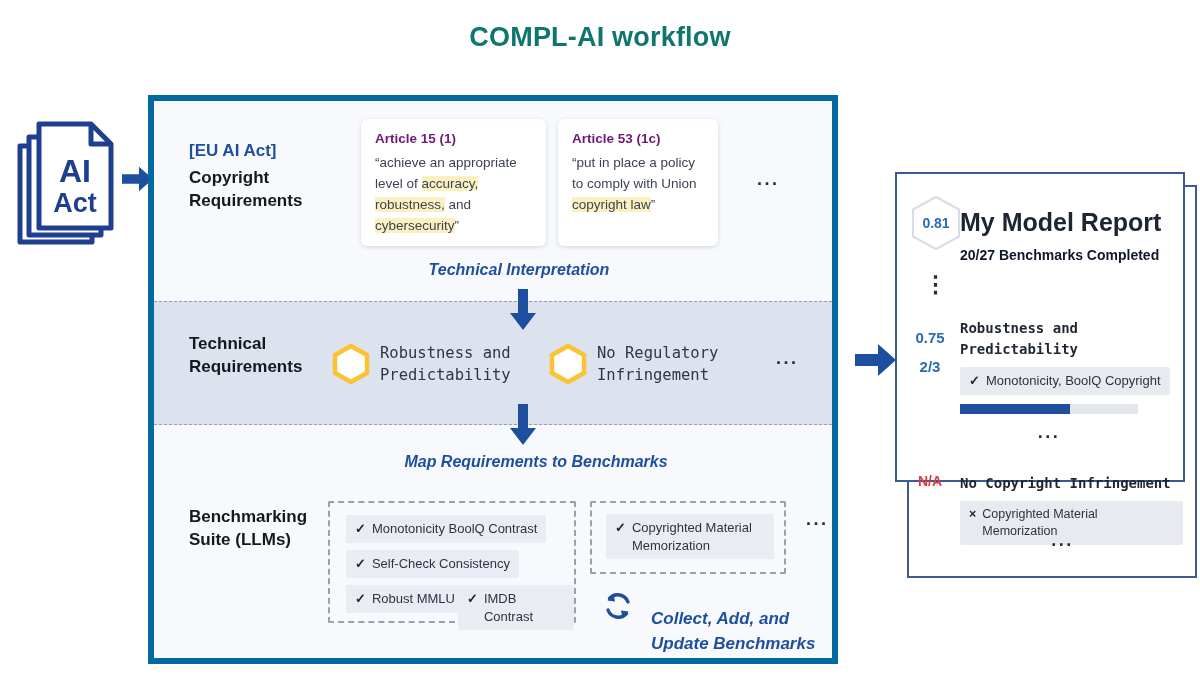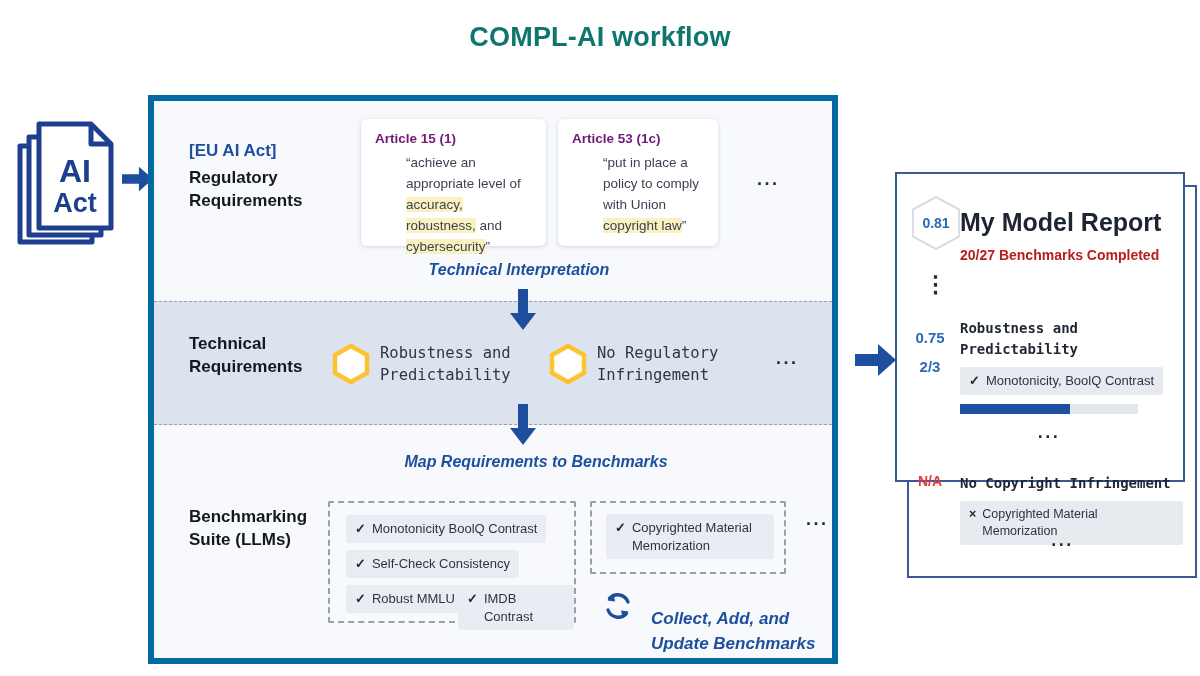--- a/index.html
+++ b/index.html
@@ -12,40 +12,40 @@
 
   
   .main-box { left:148px; top:95px; width:690px; height:569px; background:#f7f9fc; border:6px solid #0369a1;padding-left:33px; }
   .band { position:absolute; left:0; right:0; top:200px; height:124px; background:#dce3ee; border-top:1px dashed #98a1ab; border-bottom:1px dashed #98a1ab; }
 
   .side-label { font-size:17px; font-weight:700; color:#15181e; line-height:1.35; }
   .tag-blue { font-size:17px; font-weight:700; color:#1d4f9e; margin-bottom:6px; }
 
   .article-card { background:#ffffff; border-radius:6px; box-shadow:0 1px 4px rgba(40,60,90,0.18); padding:12px 14px; }
   .article-title { font-size:13.5px; font-weight:700; color:#701a75; margin-bottom:7px; }
-  .article-body { font-size:13.5px; color:#3b4352; line-height:1.55;margin-left:31px; }
+  .article-body { font-size:13.5px; color:#3b4352; line-height:1.55; }
   .article-body .hl { background:#fbf1c0; }
 
   .blue-italic { font-size:16px; font-weight:700; font-style:italic; color:#1d4f9e; }
   .center { text-align:center; }
 
   .mono-item { font-family:"DejaVu Sans Mono", monospace; font-size:15.5px; font-weight:500; color:#2f3744; line-height:1.4; }
 
   .ellipsis-h { font-size:18px; font-weight:800; letter-spacing:2.5px; color:#262c38; }
   .ellipsis-v { font-size:23px; font-weight:700; color:#262c38; line-height:1; }
 
   .dashed-box { border:2px dashed #9aa0a8; border-radius:2px; background:transparent; }
   .chip { display:inline-flex; align-items:flex-start; gap:6px; background:#e9edf3; color:#2c3442; font-size:13px; padding:5px 9px; border-radius:2px; line-height:1.35; }
   .chip .ck { font-weight:600; color:#222834; }
 
   
   .card-back { left:907px; top:185px; width:290px; height:393px; background:#ffffff; border:2px solid #3a5a96; }
   .card { left:895px; top:172px; width:290px; height:310px; background:#ffffff; border:2px solid #3a5a96; }
   .report-title { font-size:25px; font-weight:600; color:#1d2433;text-align:center; }
-  .report-sub { font-size:14px; font-weight:700; color:#b91c1c; }
+  .report-sub { font-size:14px; font-weight:700; color:#0f172a; }
   .score-blue { font-size:15px; font-weight:700; color:#2a6bb5; text-align:center; width:40px; }
   .score-red { font-size:14px; font-weight:700; color:#e23b3b; text-align:center; width:40px; }
   .mono-name { font-family:"DejaVu Sans Mono", monospace; font-size:14px; font-weight:700; color:#1f2733; line-height:1.5; }
   .report-chip { background:#e7ebf0; }
   .progress-track { width:178px; height:10px; background:#e3e6ea; }
   .progress-fill { height:100%; background:#1e4fa1; }
 </style>
 </head>
 <body>
 
@@ -64,21 +64,21 @@
 
   <svg class="abs" style="left:122px; top:165px;" width="32" height="28" viewBox="0 0 34 28">
     <path d="M0 9 L18 9 L18 1 L33 14 L18 27 L18 19 L0 19 Z" fill="#1d4f9e"></path>
   </svg>
 
   <div class="abs main-box">
     <div class="band"></div>
 
     <div class="abs" style="left:35px; top:40px; width:150px;">
       <div class="tag-blue">[EU AI Act]</div>
-      <div class="side-label pre">Regulatory
+      <div class="side-label pre">Copyright
 Requirements</div>
     </div>
 
     <div class="abs article-card" style="left:207px; top:18px; width:185px; height:127px;">
       <div class="article-title">Article 15 (1)</div>
       <div class="article-body"><span>“achieve an appropriate level of </span><span class="hl">accuracy,</span><span> </span><span class="hl">robustness,</span><span> and </span><span class="hl">cybersecurity</span><span>”</span></div>
     </div>
 
     <div class="abs article-card" style="left:404px; top:18px; width:160px; height:127px;">
       <div class="article-title">Article 53 (1c)</div>
@@ -173,21 +173,21 @@
     <div class="abs report-sub" style="left:63px; top:73px;">20/27 Benchmarks Completed</div>
 
     <div class="abs ellipsis-v" style="left:27px; top:99px;">⋮</div>
 
     <div class="abs score-blue" style="left:13px; top:155px;">0.75</div>
     <div class="abs score-blue" style="left:13px; top:184px;">2/3</div>
     <div class="abs mono-name pre" style="left:63px; top:144px;">Robustness and
 Predictability</div>
     <div class="abs chip report-chip" style="left:63px; top:193px;">
       <span class="ck">✓</span>
-      <span>Monotonicity, BoolQ Contrast</span>
+      <span>Monotonicity, BoolQ Copyright</span>
     </div>
     <div class="abs progress-track" style="left:63px; top:230px;">
       <div class="progress-fill" style="width: 62%;"></div>
     </div>
     <div class="abs ellipsis-h center" style="left:63px; top:248px; width:178px;">...</div>
 
     <div class="abs score-red" style="left:13px; top:299px;">N/A</div>
     <div class="abs mono-name" style="left:63px; top:299px;">No Copyright Infringement</div>
     <div class="abs chip report-chip" style="left:63px; top:327px; font-size:12.5px;">
       <span class="ck">×</span>

